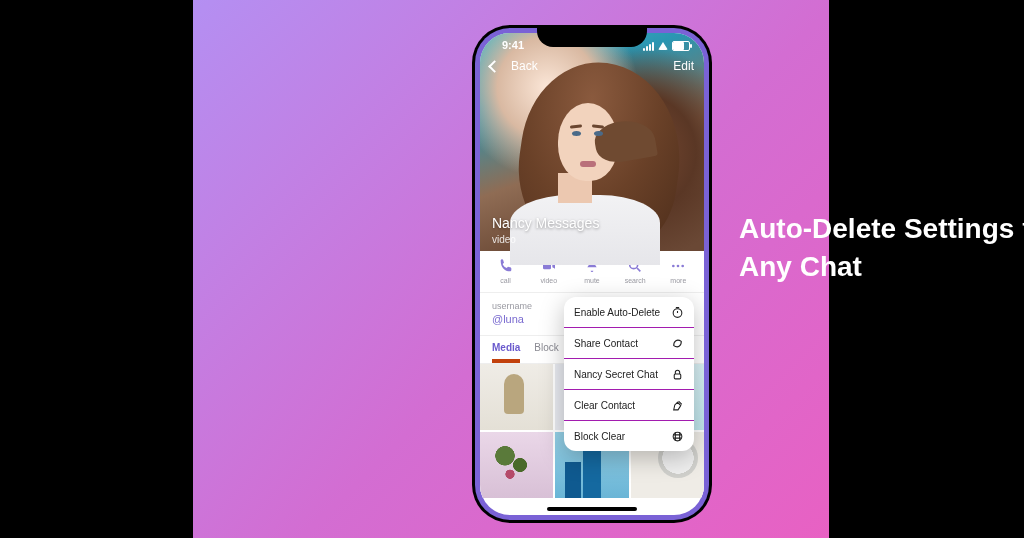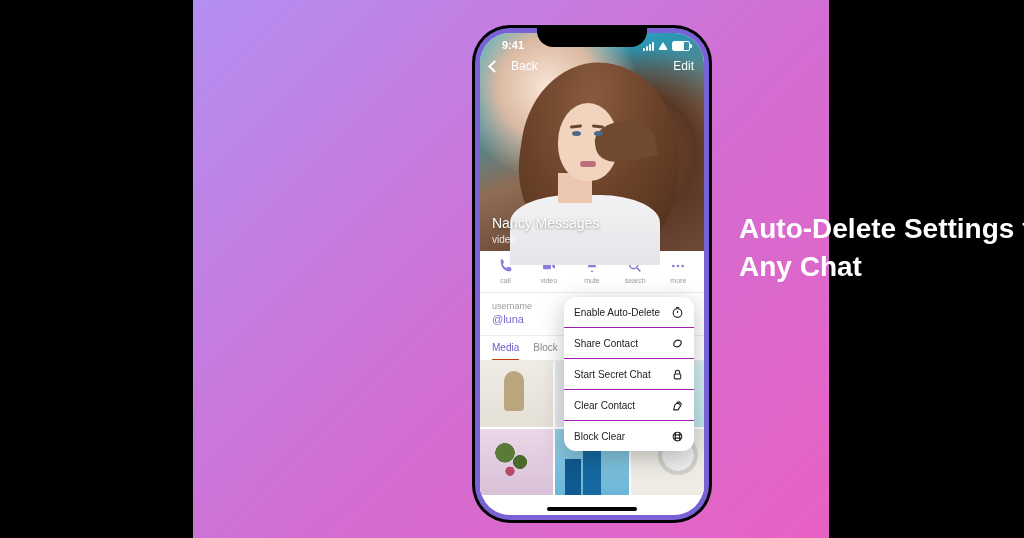--- a/index.html
+++ b/index.html
@@ -58,21 +58,21 @@
   svg{display:block}
 
   
   .userrow{background:#fff;padding:8px 12px 10px;border-bottom:1px solid #eee}
   .userrow .k{font-size:9px;color:#9a9aa2}
   .userrow .v{font-size:11px;color:#7a6bd0;margin-top:2px}
 
   
   .tabs{display:flex;gap:14px;padding:6px 12px 0;background:#fff;font-size:10px;color:#8a8a92;border-bottom:1px solid #eee}
   .tab{padding-bottom:6px}
-  .tab.active{color:#6a5acd;border-bottom:1px solid #c2410c;font-weight:400}
+  .tab.active{color:#6a5acd;border-bottom:4px solid #c2410c;font-weight:700}
 
   
   .grid{display:grid;grid-template-columns:repeat(3,1fr);gap:2px;background:#fff}
   .tile{height:66px}
   .t1{background:linear-gradient(180deg,#efece6 0%,#e4e0d6 100%);position:relative}
   .t1::after{content:"";position:absolute;left:24px;top:10px;width:20px;height:40px;background:#b9a67e;border-radius:10px 10px 4px 4px}
   .t2{background:radial-gradient(circle at 50% 40%,#fff 0 30%,#e8eaf0 31% 100%);position:relative}
   .t2::after{content:"";position:absolute;left:22px;top:14px;width:30px;height:30px;border-radius:50%;background:radial-gradient(circle,#fff 0 40%,#dfe3ea 41% 100%);box-shadow:inset 0 0 0 6px #cfd4dd}
   .t3{background:linear-gradient(180deg,#d9f0f4 0%,#bfe6ec 100%);position:relative}
   .t3::before{content:"";position:absolute;left:20px;top:8px;width:34px;height:34px;border-radius:50%;background:#efefef}
@@ -228,21 +228,21 @@
         </div>
         <div class="mi">
           <span>Share Contact</span>
           <span class="mic">
               <svg width="13" height="13" viewBox="0 0 24 24" fill="none" stroke="currentColor" stroke-width="2">
                 <path d="M4 12c4-8 12-8 16 0-4 8-12 8-16 0z" transform="rotate(-30 12 12)"></path>
               </svg>
             </span>
         </div>
         <div class="mi">
-          <span>Start Secret Chat</span>
+          <span>Nancy Secret Chat</span>
           <span class="mic">
               <svg width="13" height="13" viewBox="0 0 24 24" fill="none" stroke="currentColor" stroke-width="2">
                 <rect x="6" y="11" width="12" height="9" rx="2"></rect>
                 <path d="M8 11V8a4 4 0 0 1 8 0v3"></path>
               </svg>
             </span>
         </div>
         <div class="mi">
           <span>Clear Contact</span>
           <span class="mic">

